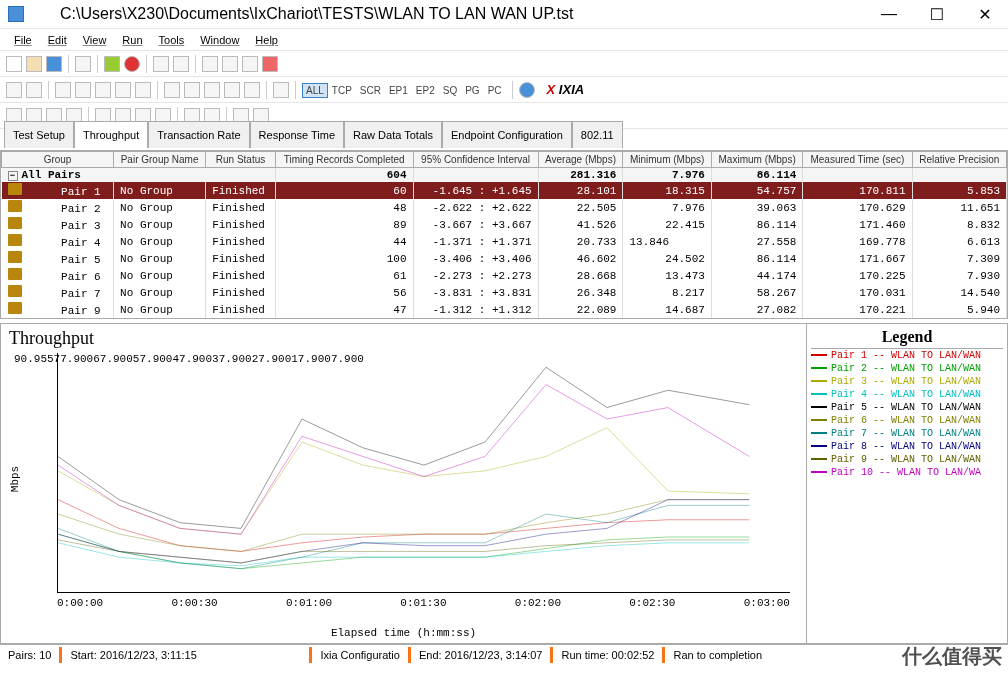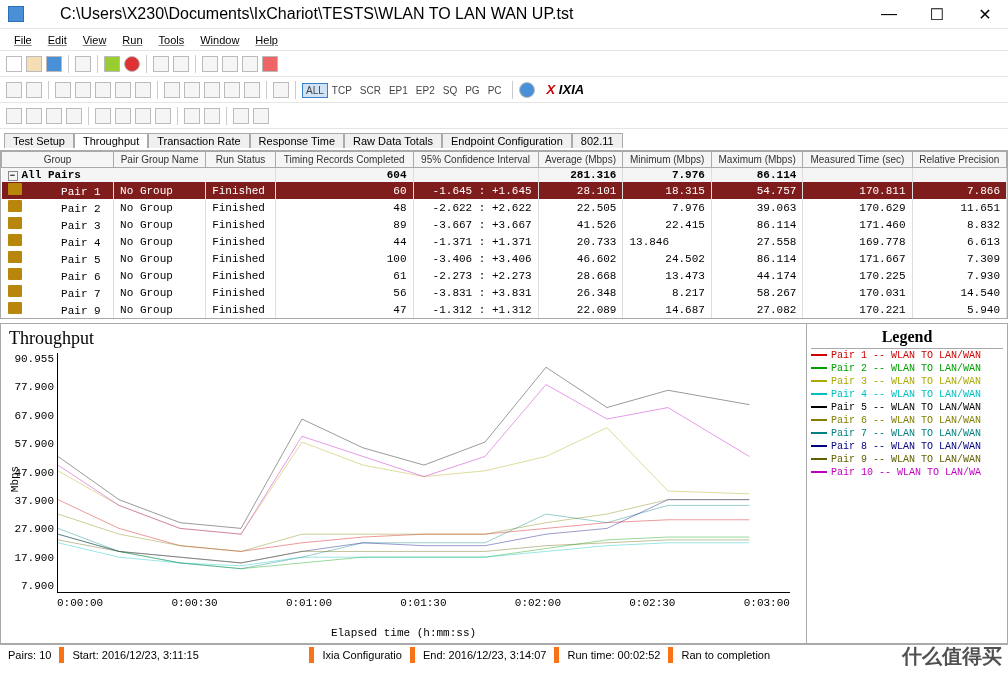--- a/index.html
+++ b/index.html
@@ -12,44 +12,44 @@
 .menubar { display: flex; gap: 4px; padding: 2px 8px; border-top: 1px solid #e5e5e5; height: 22px; align-items: center; }
 .menubar span { padding: 2px 6px; text-decoration: underline; text-decoration-color: #888; }
 .toolbar { display: flex; align-items: center; gap: 4px; padding: 2px 6px; border-top: 1px solid #e5e5e5; height: 26px; }
 .tb-ico { width: 16px; height: 16px; display: inline-block; border: 1px solid #bbb; background: #f5f5f5; }
 .tb-sep { width: 1px; height: 18px; background: #ccc; margin: 0 2px; }
 .tb-txt { font-size: 10px; color: #444; padding: 1px 3px; border: 1px solid transparent; }
 .tb-txt.active { border: 1px solid #3a80c9; background: #d0e4f5; }
 .logo { font-weight: bold; font-style: italic; font-size: 13px; margin-left: 8px; }
 .logo .x { color: #c00; }
 .tabs { display: flex; padding: 2px 4px; border-top: 1px solid #e5e5e5; gap: 0; height: 22px; align-items: flex-end; }
-.tab { padding: 1px 8px; border: 1px solid #aaa; border-bottom: none; font-size: 11px; background: #f0f0f0; cursor: default; }
+.tab { padding: 7px 8px; border: 1px solid #aaa; border-bottom: none; font-size: 11px; background: #f0f0f0; cursor: default; }
 .tab.active { background: #fff; }
 .table-wrap { border: 1px solid #aaa; }
 table.grid { border-collapse: collapse; width: 100%; font-size: 11px; }
 table.grid th { border: 1px solid #aaa; background: #f5f5f5; font-weight: normal; padding: 2px 4px; font-size: 10px; color: #333; }
 table.grid td { border-right: 1px solid #ddd; padding: 1px 6px; font-family: "Courier New", monospace; white-space: nowrap; }
 tr.allpairs td { background: #f5f5f5; font-weight: bold; }
 tr.sel td { background: #7f1d1d; color: #fff; }
 .rowicon { width: 14px; height: 12px; display: inline-block; background: #b8860b; border-radius: 1px; }
 .expicon { width: 10px; height: 10px; display: inline-block; border: 1px solid #888; text-align: center; line-height: 8px; font-size: 9px; margin-right: 4px; }
 .chart-area { display: flex; border: 1px solid #aaa; margin-top: 4px; }
 .chart-left { flex: 1; padding: 4px 8px; border-right: 1px solid #aaa; }
 .chart-title { font-family: "Times New Roman", serif; font-size: 18px; }
 .plot { position: relative; height: 240px; border-left: 1px solid #000; border-bottom: 1px solid #000; margin: 4px 8px 4px 48px; }
-.ylabels { position: absolute; left: -44px; top: 0; bottom: 0; width: 40px; display: flex; flex-direction: column; justify-content: space-between; text-align: right; font-family: "Courier New", monospace; font-size: 11px; }
+.ylabels { position: absolute; left: -44px; top: 0; bottom: 0; width: 40px; display: flex; flex-direction: row; justify-content: space-between; text-align: right; font-family: "Courier New", monospace; font-size: 11px; }
 .yaxis { position: absolute; left: -56px; top: 50%; transform: rotate(-90deg); font-family: "Courier New", monospace; font-size: 11px; }
 .xlabels { display: flex; justify-content: space-between; margin: 2px 8px 2px 48px; font-family: "Courier New", monospace; font-size: 11px; }
 .xaxis { text-align: center; font-family: "Courier New", monospace; font-size: 11px; margin-top: 18px; }
 .legend-box { width: 200px; padding: 4px; font-family: "Courier New", monospace; font-size: 10px; }
 .legend-title { font-family: "Times New Roman", serif; font-size: 16px; font-weight: bold; text-align: center; border-bottom: 1px solid #aaa; padding-bottom: 2px; }
 .legend-item { white-space: nowrap; overflow: hidden; line-height: 13px; }
 .legend-swatch { display: inline-block; width: 16px; height: 2px; vertical-align: middle; margin-right: 4px; }
 .statusbar { display: flex; border-top: 1px solid #aaa; font-size: 11px; height: 20px; align-items: center; }
-.statusbar > div { border-right: 5px solid #f97316; padding: 2px 8px; }
+.statusbar > div { border-right: 3px solid #f97316; padding: 2px 8px; }
 .watermark { position: fixed; right: 6px; bottom: 24px; font-size: 20px; color: #333; font-weight: bold; opacity: 0.85; font-family: "Microsoft YaHei", sans-serif; margin-top: 28px; }
 svg.lines { position: absolute; left: 0; top: 0; width: 100%; height: 100%; }
 </style>
 </head>
 <body>
 
 <div class="titlebar">
   <span class="icon"></span>
   <span class="path">C:\Users\X230\Documents\IxChariot\TESTS\WLAN TO LAN WAN UP.tst</span>
   <div class="winbtns">
@@ -168,21 +168,21 @@
         <tr class="sel">
           <td><span class="rowicon"></span>&nbsp;&nbsp;&nbsp;&nbsp;&nbsp;&nbsp;Pair 1</td>
           <td>No Group</td>
           <td>Finished</td>
           <td style="text-align:right">60</td>
           <td style="text-align:right">-1.645 : +1.645</td>
           <td style="text-align:right">28.101</td>
           <td style="text-align:right">18.315</td>
           <td style="text-align:right">54.757</td>
           <td style="text-align:right">170.811</td>
-          <td style="text-align:right">7.866</td>
+          <td style="text-align:right">5.853</td>
         </tr>
         <tr>
           <td><span class="rowicon"></span>&nbsp;&nbsp;&nbsp;&nbsp;&nbsp;&nbsp;Pair 2</td>
           <td>No Group</td>
           <td>Finished</td>
           <td style="text-align:right">48</td>
           <td style="text-align:right">-2.622 : +2.622</td>
           <td style="text-align:right">22.505</td>
           <td style="text-align:right">7.976</td>
           <td style="text-align:right">39.063</td>

